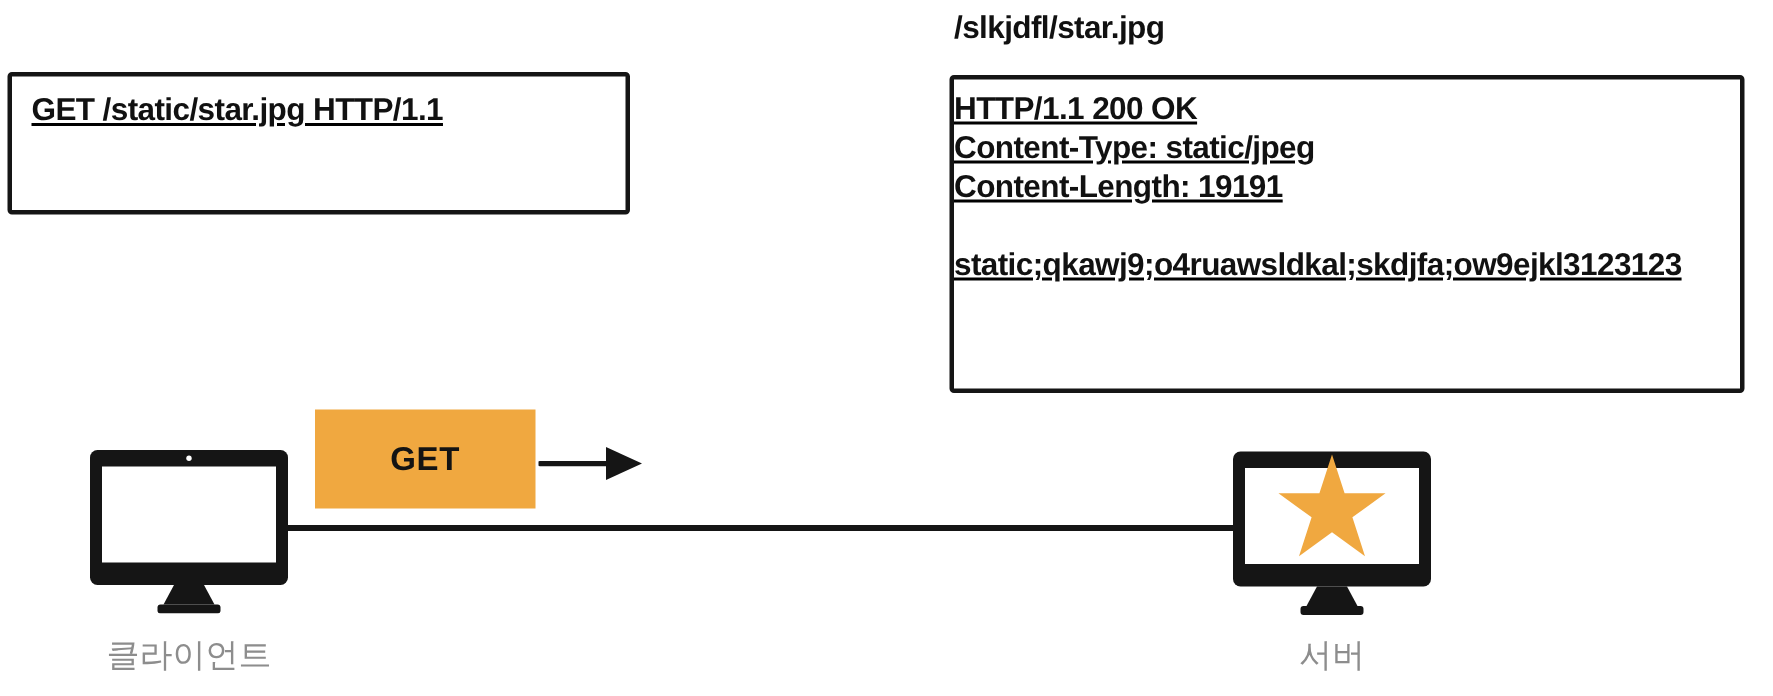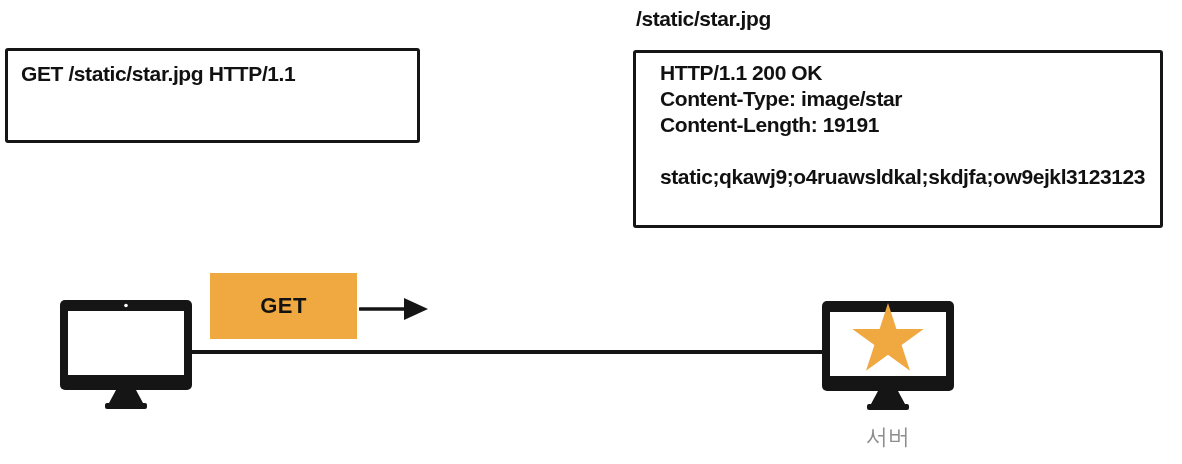--- a/index.html
+++ b/index.html
@@ -10,20 +10,21 @@
     background: #ffffff;
     font-family: "Liberation Sans", sans-serif;
     overflow: hidden;
   }
   .sketch-box {
     position: absolute;
     background: #ffffff;
     border: 3px solid #151515;
     border-radius: 3px;
     box-sizing: border-box;
+    text-decoration: underline;
   }
   .box-text {
     font-weight: bold;
     font-size: 21px;
     color: #111111;
     letter-spacing: -0.4px;
     white-space: nowrap;
   }
   #request-box {
     left: 5px; top: 48px;
@@ -35,22 +36,22 @@
     position: absolute;
     left: 636px; top: 7px;
     font-size: 21px;
     font-weight: bold;
     letter-spacing: -0.4px;
     color: #111111;
     white-space: nowrap;
   }
   #response-box {
     left: 633px; top: 50px;
-    width: 530px; height: 178px;
-    padding: 7px 0 0 24px;
+    width: 530px; height: 212px;
+    padding: 7px 0 0 0;
   }
   #response-box .line { line-height: 26px; }
   #response-box .blank-line { height: 26px; }
   #connection-line {
     position: absolute;
     left: 186px; top: 350px;
     width: 644px; height: 4px;
     background: #151515;
     border-radius: 2px;
   }
@@ -92,25 +93,25 @@
 </style>
 </head>
 <body>
 
 <div class="canvas">
 
   <div id="request-box" class="sketch-box">
     <div class="box-text line">GET /static/star.jpg HTTP/1.1</div>
   </div>
 
-  <div id="response-title">/static/star.jpg</div>
+  <div id="response-title">/slkjdfl/star.jpg</div>
 
   <div id="response-box" class="sketch-box">
     <div class="box-text line">HTTP/1.1 200 OK</div>
-    <div class="box-text line">Content-Type: image/star</div>
+    <div class="box-text line">Content-Type: static/jpeg</div>
     <div class="box-text line">Content-Length: 19191</div>
     <div class="blank-line"></div>
     <div class="box-text line">static;qkawj9;o4ruawsldkal;skdjfa;ow9ejkl3123123</div>
   </div>
 
   <div id="connection-line"></div>
 
   <div id="get-box">
     <span>GET</span>
   </div>
@@ -135,15 +136,16 @@
   <div id="server-device" class="device">
     <svg width="132" height="110" viewBox="0 0 132 110">
       <rect x="0" y="1" width="132" height="90" rx="5" fill="#151515"></rect>
       <rect x="8" y="12" width="116" height="64" fill="#ffffff"></rect>
       <polygon points="66,3 74.4,28.9 101.7,28.9 79.6,44.9 88,70.8 66,54.8 44,70.8 52.4,44.9 30.3,28.9 57.6,28.9" fill="#F0A840"></polygon>
       <polygon points="56,91 76,91 83,104 49,104" fill="#151515"></polygon>
       <rect x="45" y="104" width="42" height="6" rx="2" fill="#151515"></rect>
     </svg>
   </div>
 
+  <div id="client-label" class="device-label">클라이언트</div>
   <div id="server-label" class="device-label">서버</div>
 
 </div>
 
 </body></html>

